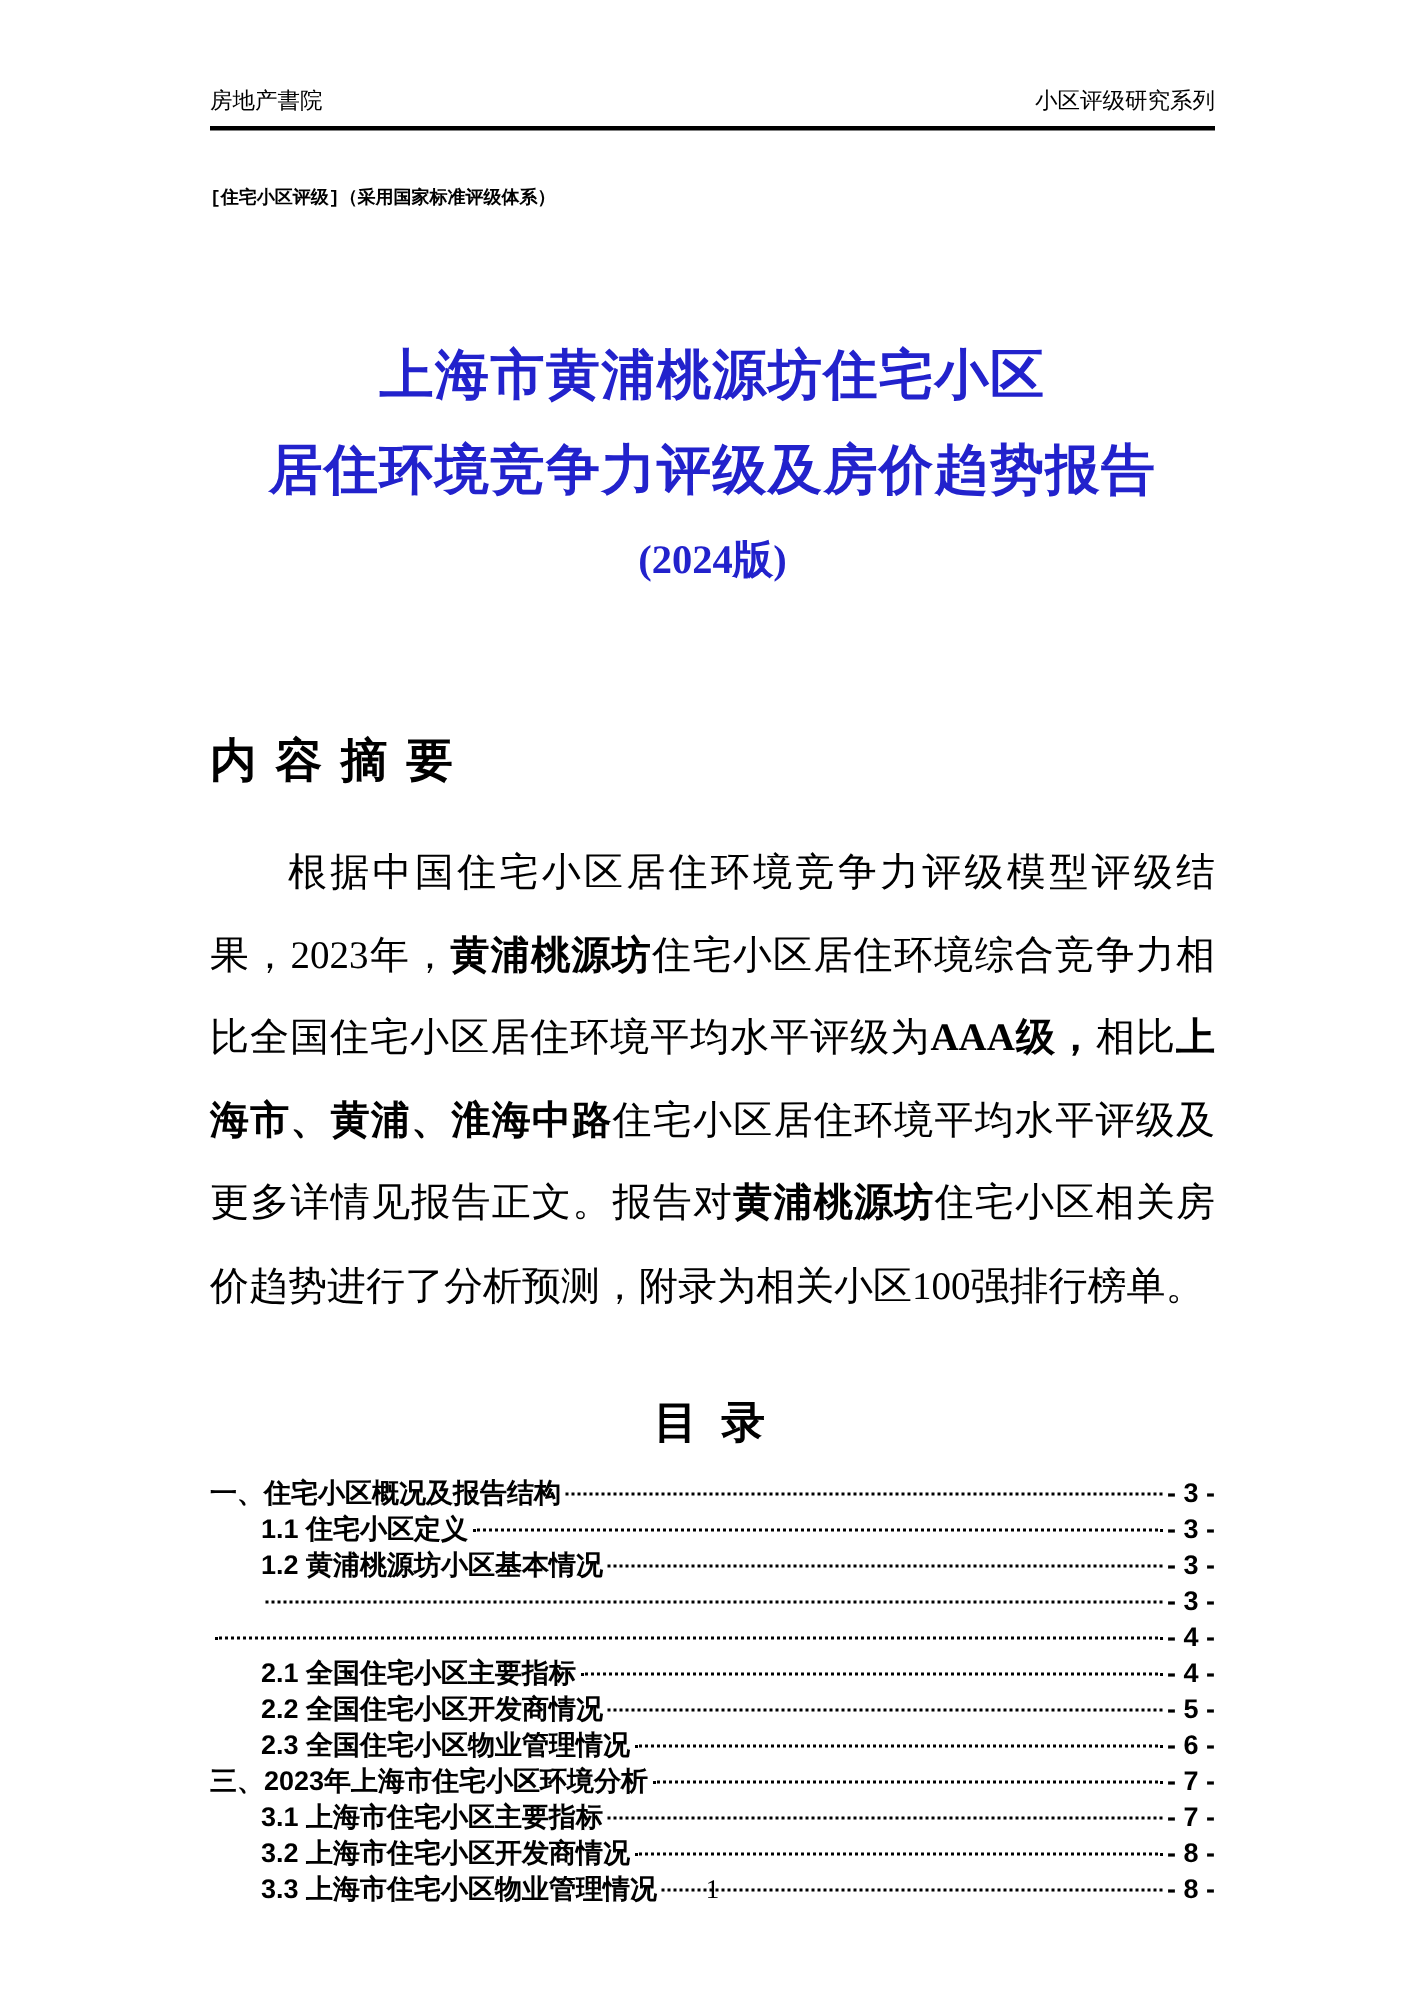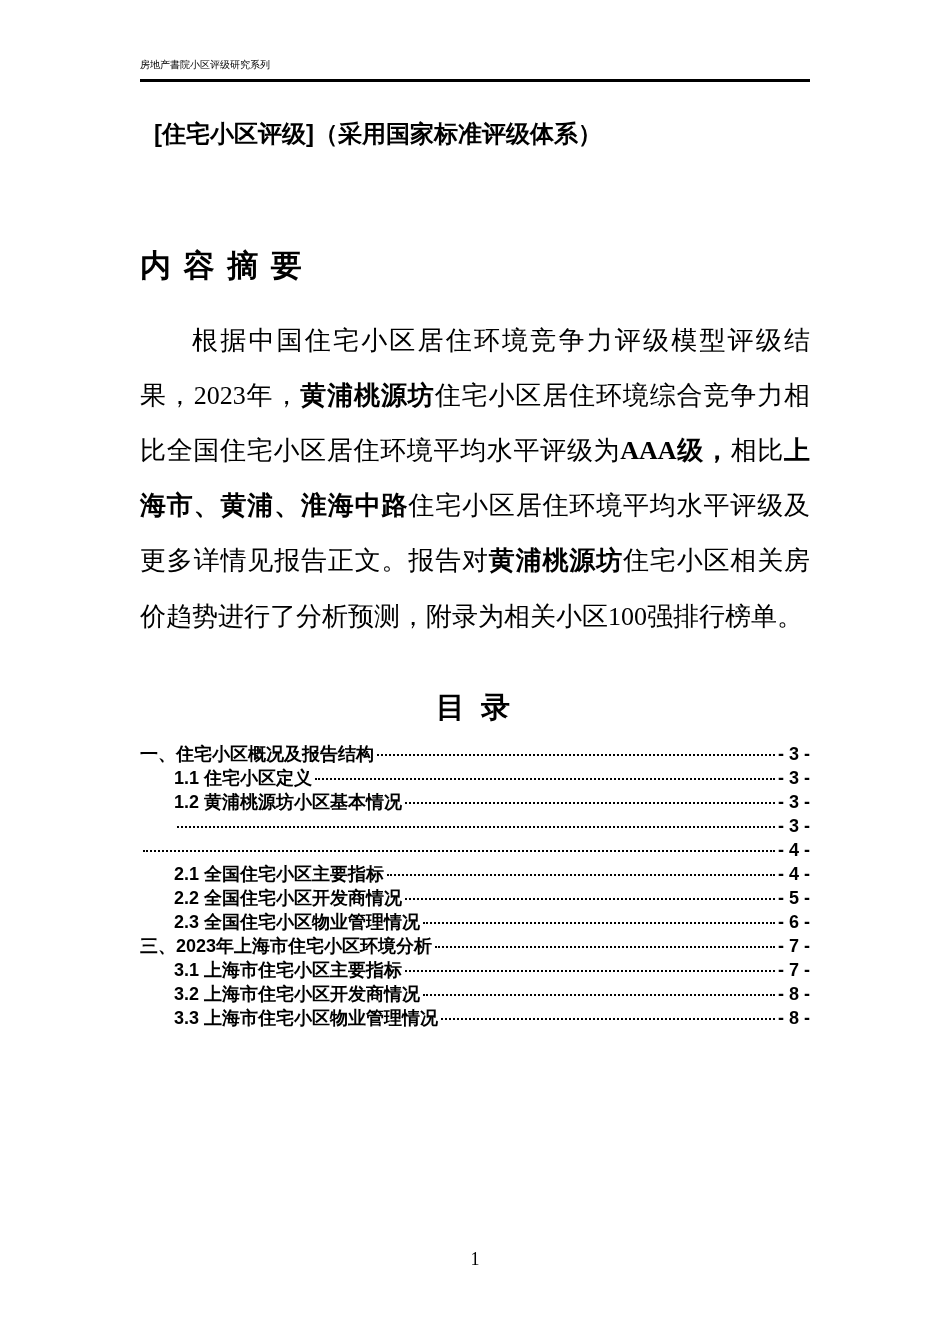--- a/index.html
+++ b/index.html
@@ -19,34 +19,33 @@
   .page {
     box-sizing: border-box;
     width: 950px;
     height: 1344px;
     padding: 58px 140px 0 140px;
     position: relative;
   }
   
   .doc-header {
     display: flex;
-    justify-content: flex-start;
+    justify-content: space-between;
     align-items: flex-end;
-    font-size: 10px;
+    font-size: 15px;
     padding-bottom: 7px;
     border-bottom: 3px solid #000000;
     font-family: "Liberation Serif", "DejaVu Serif", serif;
   }
   
   .doc-subtitle {
     margin-top: 36px;
-    font-size: 24px;
-    font-weight: bold;
-    font-family: Liberation Sans, sans-serif;
-    margin-left: 14px;
+    font-size: 12px;
+    font-weight: bold;
+    font-family: Liberation Mono, monospace;
   }
   
   .title-block {
     text-align: center;
     margin-top: 92px;
   }
   .title-line1, .title-line2 {
     font-size: 36px;
     font-weight: bold;
     line-height: 1.0;
@@ -120,20 +119,25 @@
 
 <div class="page">
 
   <div class="doc-header">
     <span>房地产書院</span>
     <span>小区评级研究系列</span>
   </div>
 
   <div class="doc-subtitle">[住宅小区评级]（采用国家标准评级体系）</div>
 
+  <div class="title-block">
+    <div class="title-line1 title-line" style="color: rgb(34, 34, 204);">上海市黄浦桃源坊住宅小区</div>
+    <div class="title-line2 title-line" style="color: rgb(34, 34, 204);">居住环境竞争力评级及房价趋势报告</div>
+    <div class="title-line3 title-line" style="color: rgb(34, 34, 204);">(2024版)</div>
+  </div>
 
   <div class="abstract-heading">内 容 摘 要</div>
 
   <div class="abstract-paragraph"><span>根据中国住宅小区居住环境竞争力评级模型评级结果，2023年，</span><span class="b">黄浦桃源坊</span><span>住宅小区居住环境综合竞争力相比全国住宅小区居住环境平均水平评级为</span><span class="b">AAA级，</span><span>相比</span><span class="b">上海市、黄浦、淮海中路</span><span>住宅小区居住环境平均水平评级及更多详情见报告正文。报告对</span><span class="b">黄浦桃源坊</span><span>住宅小区相关房价趋势进行了分析预测，附录为相关小区100强排行榜单。</span></div>
 
   <div class="toc-heading">目 录</div>
 
   <div class="toc-list">
       <div class="toc-item">
         <span class="toc-label">一、住宅小区概况及报告结构</span>

